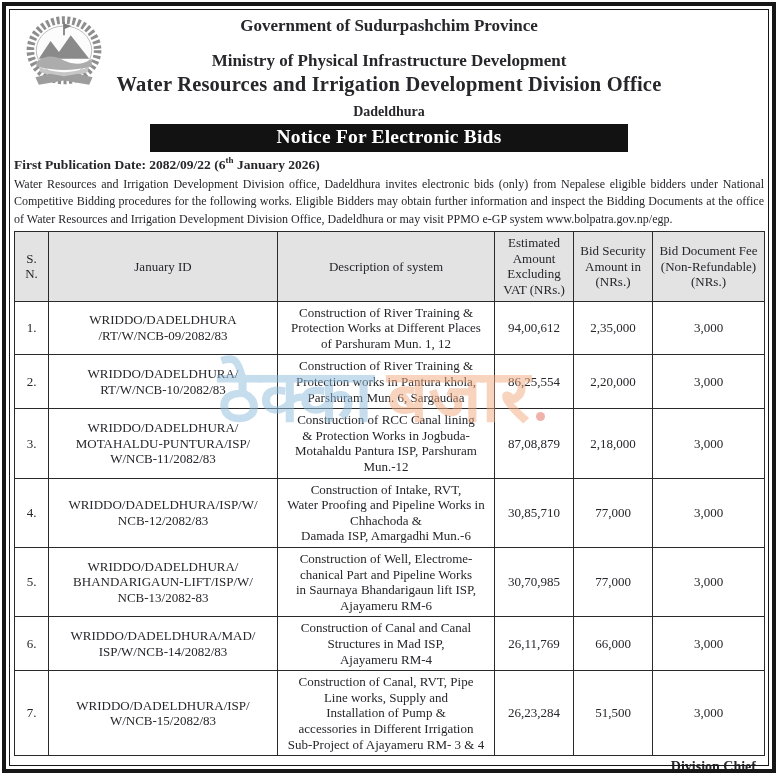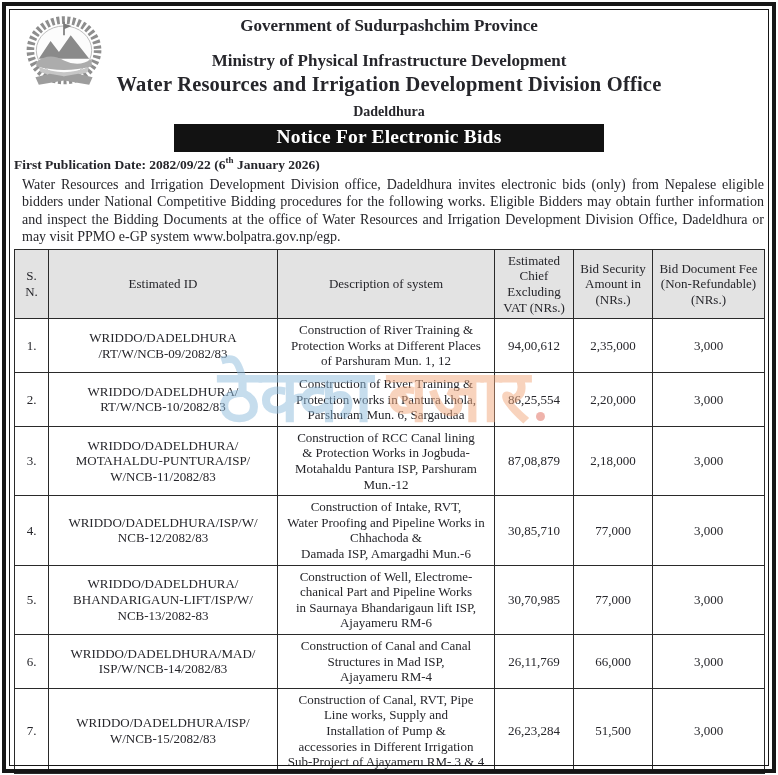--- a/index.html
+++ b/index.html
@@ -17,32 +17,32 @@
   .content { position: absolute; inset: 11px; padding: 2px 3px; z-index: 1; font-family: Liberation Serif, serif; }
 
   
   .emblem { position: absolute; left: 11px; top: 1px; width: 84px; height: 80px; }
   .hdr { text-align: center; font-weight: bold; }
   .h-line1 { font-size: 17px; margin-top: 3px; }
   .h-line2 { font-size: 17px; margin-top: 15px; }
   .h-line3 { font-size: 20.5px; margin-top: 2px; letter-spacing: .2px; }
   .h-line4 { font-size: 14px; margin-top: 8px; }
   .banner {
-    width: 430px; margin: 4px auto 3px auto;
+    width: 478px; margin: 4px auto 3px auto;
     background: #121212; color: #ffffff;
     font-weight: bold; font-size: 19.5px; text-align: center;
     padding: 2px 0 4px 0; letter-spacing: .2px;
   }
   .pubdate { text-align: left; font-weight: bold; font-size: 13.5px; margin-bottom: 3px; }
   .pubdate sup { font-size: 9px; }
 
   
   .intro {
-    font-size: 14px; line-height: 17.6px;
-    text-align: justify; margin: 1px 0 3px 8px;
+    font-size: 12px; line-height: 17.6px;
+    text-align: justify; margin: 1px 0 3px 0;
   }
 
   
   table.bids {
     width: 100%; border-collapse: collapse;
     font-size: 13px; line-height: 15.6px;
     table-layout: fixed;
   }
   table.bids th, table.bids td {
     border: 1.4px solid #2a2a2a;
@@ -120,24 +120,24 @@
           <col class="c-cid">
           <col class="c-desc">
         <col class="c-est">
           <col class="c-sec">
           <col class="c-fee">
       </colgroup>
       <thead>
         <tr>
           <th>S.
 N.</th>
-          <th>Estimated ID</th>
+          <th>January ID</th>
           <th>Description of system</th>
           <th>Estimated
-Chief
+Amount
 Excluding
 VAT (NRs.)</th>
           <th>Bid Security
 Amount in
 (NRs.)</th>
           <th>Bid Document Fee
 (Non-Refundable)
 (NRs.)</th>
         </tr>
       </thead>

